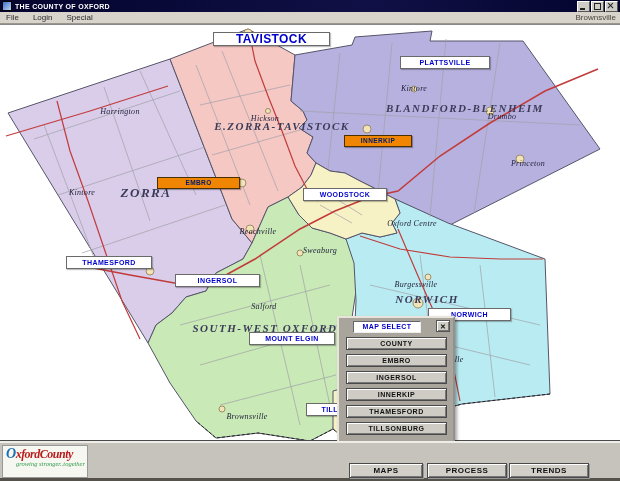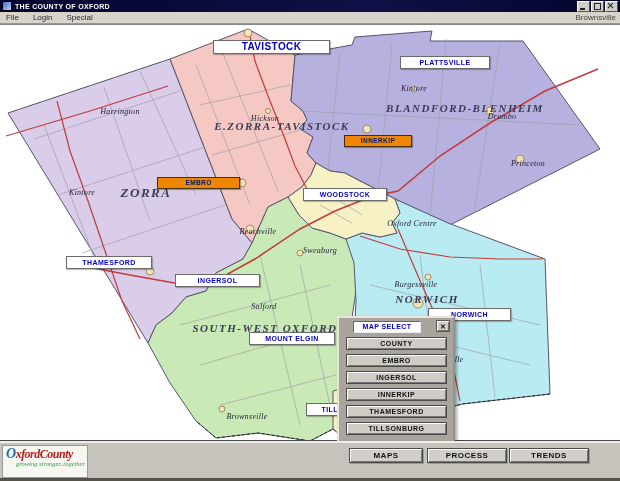--- a/index.html
+++ b/index.html
@@ -44,21 +44,21 @@
   
   .footer{position:absolute;left:0;top:441px;width:620px;height:40px;background:#c6c3bc;border-top:2px solid #efede8;box-shadow:0 -1px 0 #4a4a4a;box-sizing:border-box;border-bottom:3px solid #55524c;}
   .logo-box{position:absolute;left:2px;top:2px;width:86px;height:33px;background:#f7f7f2;border:1px solid #999;box-sizing:border-box;padding:2px 0 0 3px;overflow:hidden;}
   .logo-name{font-family:"Liberation Serif",serif;font-style:italic;font-weight:bold;font-size:12px;color:#b91c1c;line-height:12px;letter-spacing:-.5px;}
   .logo-name::first-letter{color:#1a6fb5;font-size:14px;}
   .logo-tag{font-family:"Liberation Serif",serif;font-style:italic;font-size:6.5px;color:#2f9a4a;margin-left:10px;line-height:8px;}
   .user-pill{position:absolute;left:95px;top:4px;width:245px;height:19px;background:linear-gradient(#46d6dc,#00a2aa);border:2px solid #0b7a80;border-radius:11px;box-sizing:border-box;display:flex;align-items:center;padding:0 26px 0 9px;}
   .user-label{font-size:8px;font-weight:bold;color:#00188c;}
   .user-value{font-size:8px;font-weight:bold;color:#114a52;margin-left:4px;}
   .datetime{margin-left:auto;text-align:right;font-size:7px;font-weight:bold;color:#b86a10;line-height:7px;}
-  .foot-btn{position:absolute;top:5px;height:15px;background:#d2cfc8;border:1px solid #4a4a4a;box-shadow:inset 1px 1px 0 #fff, inset -1px -1px 0 #777, 1px 1px 0 #999;font-family:"Liberation Sans",sans-serif;font-size:8px;font-weight:bold;color:#111;letter-spacing:.5px;text-align:center;padding:0;}
+  .foot-btn{position:absolute;top:20px;height:15px;background:#d2cfc8;border:1px solid #4a4a4a;box-shadow:inset 1px 1px 0 #fff, inset -1px -1px 0 #777, 1px 1px 0 #999;font-family:"Liberation Sans",sans-serif;font-size:8px;font-weight:bold;color:#111;letter-spacing:.5px;text-align:center;padding:0;}
   .btn-maps{left:349px;width:74px;}
   .btn-process{left:427px;width:80px;}
   .btn-trends{left:509px;width:80px;}
 </style>
 </head>
 <body>
 
 <div id="screen">
 
   <div class="titlebar">
@@ -166,21 +166,21 @@
     <div class="tlabel" style="left:502px;top:87px;">Drumbo</div>
     <div class="tlabel" style="left:528px;top:134px;">Princeton</div>
     <div class="tlabel" style="left:258px;top:202px;">Beachville</div>
     <div class="tlabel" style="left:320px;top:221px;">Sweaburg</div>
     <div class="tlabel" style="left:412px;top:194px;">Oxford Centre</div>
     <div class="tlabel" style="left:416px;top:255px;">Burgessville</div>
     <div class="tlabel" style="left:264px;top:277px;">Salford</div>
     <div class="tlabel" style="left:247px;top:387px;">Brownsville</div>
     <div class="tlabel noc" style="left:430px;top:330px;">Otterville</div>
 
-    <div class="wlabel" style="left:213px;top:15px;width:115px;font-size:10px;line-height:12px;height:12px;">TAVISTOCK</div>
+    <div class="wlabel" style="left:213px;top:7px;width:115px;font-size:12px;line-height:12px;height:12px;">TAVISTOCK</div>
     <div class="wlabel" style="left:400px;top:31px;width:88px;">PLATTSVILLE</div>
     <div class="wlabel" style="left:303px;top:163px;width:82px;">WOODSTOCK</div>
     <div class="wlabel" style="left:66px;top:231px;width:84px;">THAMESFORD</div>
     <div class="wlabel" style="left:175px;top:249px;width:83px;">INGERSOL</div>
     <div class="wlabel" style="left:249px;top:307px;width:84px;">MOUNT ELGIN</div>
     <div class="wlabel" style="left:428px;top:283px;width:81px;">NORWICH</div>
     <div class="wlabel" style="left:306px;top:378px;width:84px;">TILLSONBURG</div>
 
     <div class="olabel" style="left:157px;top:152px;width:81px;">EMBRO</div>
     <div class="olabel" style="left:344px;top:110px;width:66px;">INNERKIP</div>

